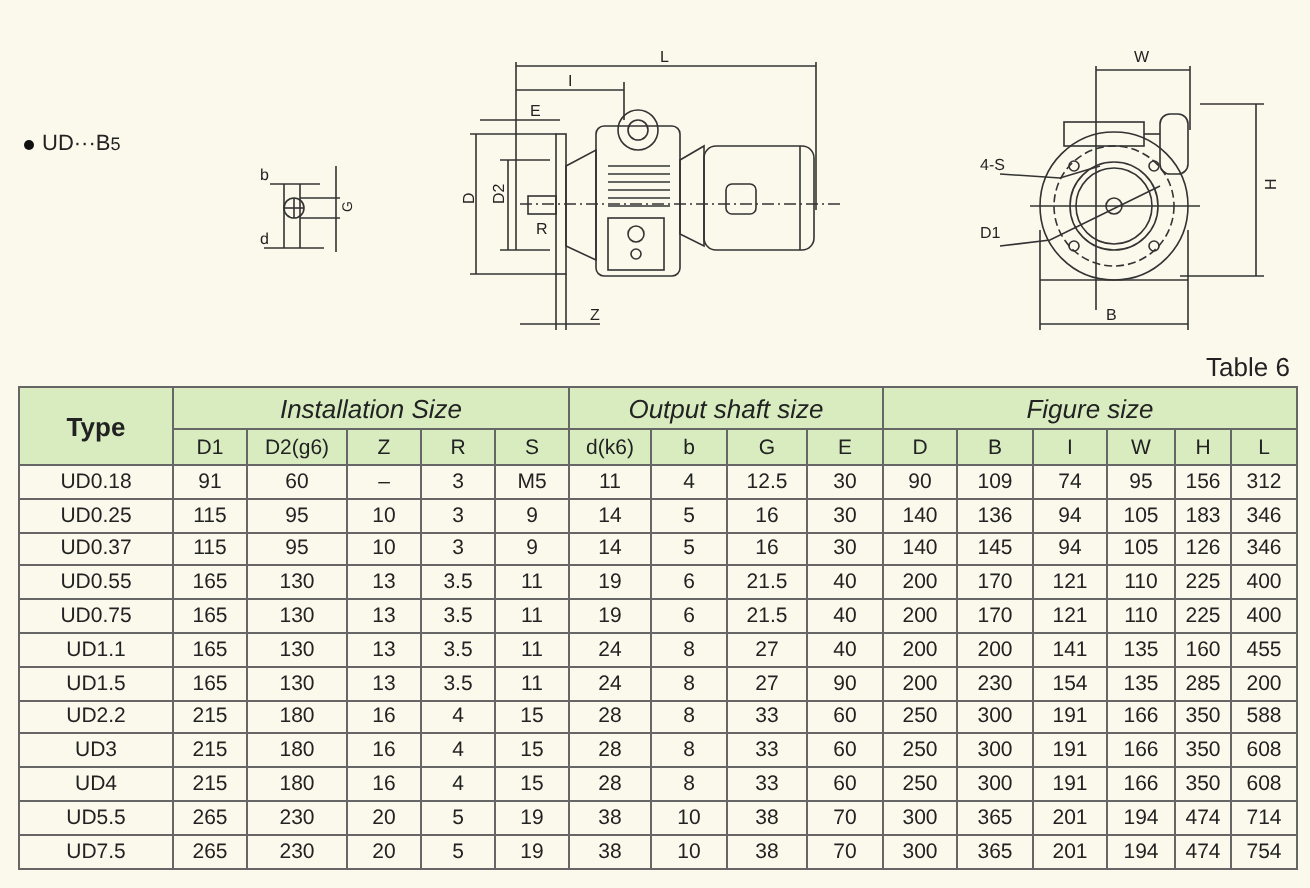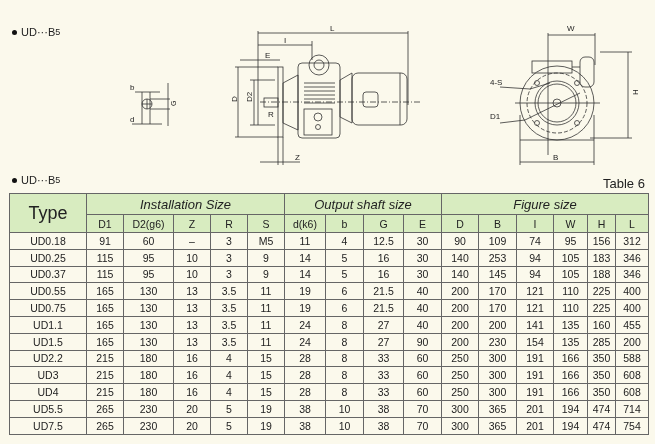--- a/index.html
+++ b/index.html
@@ -1,26 +1,26 @@
 <!DOCTYPE html>
 <html><head>
 <meta charset="utf-8">
 <style>
   html,body{margin:0;padding:0;}
   body{width:655px;height:444px;background:#fbf9ec;position:relative;overflow:hidden;font-family:"Liberation Sans",sans-serif;color:#222;}
-  .bullet-title{position:absolute;font-size:11px;color:#222;display:flex;align-items:center;}
+  .bullet-title{position:absolute;font-size:11px;color:#222;display:flex;align-items:center;margin-top:40px;}
   .bullet-title .dot{width:5px;height:5px;border-radius:50%;background:#111;margin-right:4px;display:inline-block;}
   .bullet-title .sub{font-size:9px;}
   .diagram{position:absolute;}
   .table-label{position:absolute;left:603px;top:176px;font-size:13px;color:#222;}
   table.spec{position:absolute;left:9px;top:193px;border-collapse:collapse;font-size:10.5px;background:#fbf9ec;border:1.5px solid #333;}
   table.spec th,table.spec td{border:1px solid #666;text-align:center;padding:0;}
   table.spec th{background:#d8ecc0;font-weight:normal;}
   table.spec th.group{font-size:13px;height:20px;font-style:italic;}
-  table.spec th.type{font-size:18px;}
+  table.spec th.type{font-size:13px;font-weight:bold;}
   table.spec th.col{height:17px;}
   table.spec td{height:15.8px;}
 </style>
 </head>
 <body>
 
 <div class="bullet-title" style="left:12px;top:26px;">
   <span class="dot"></span>
   <span>UD···B</span>
     <span class="sub">5</span>
@@ -224,42 +224,42 @@
         <td>115</td>
         <td>95</td>
         <td>10</td>
         <td>3</td>
         <td>9</td>
         <td>14</td>
         <td>5</td>
         <td>16</td>
         <td>30</td>
         <td>140</td>
-        <td>253</td>
+        <td>136</td>
         <td>94</td>
         <td>105</td>
         <td>183</td>
         <td>346</td>
       </tr>
       <tr>
         <td>UD0.37</td>
         <td>115</td>
         <td>95</td>
         <td>10</td>
         <td>3</td>
         <td>9</td>
         <td>14</td>
         <td>5</td>
         <td>16</td>
         <td>30</td>
         <td>140</td>
         <td>145</td>
         <td>94</td>
         <td>105</td>
-        <td>188</td>
+        <td>126</td>
         <td>346</td>
       </tr>
       <tr>
         <td>UD0.55</td>
         <td>165</td>
         <td>130</td>
         <td>13</td>
         <td>3.5</td>
         <td>11</td>
         <td>19</td>

